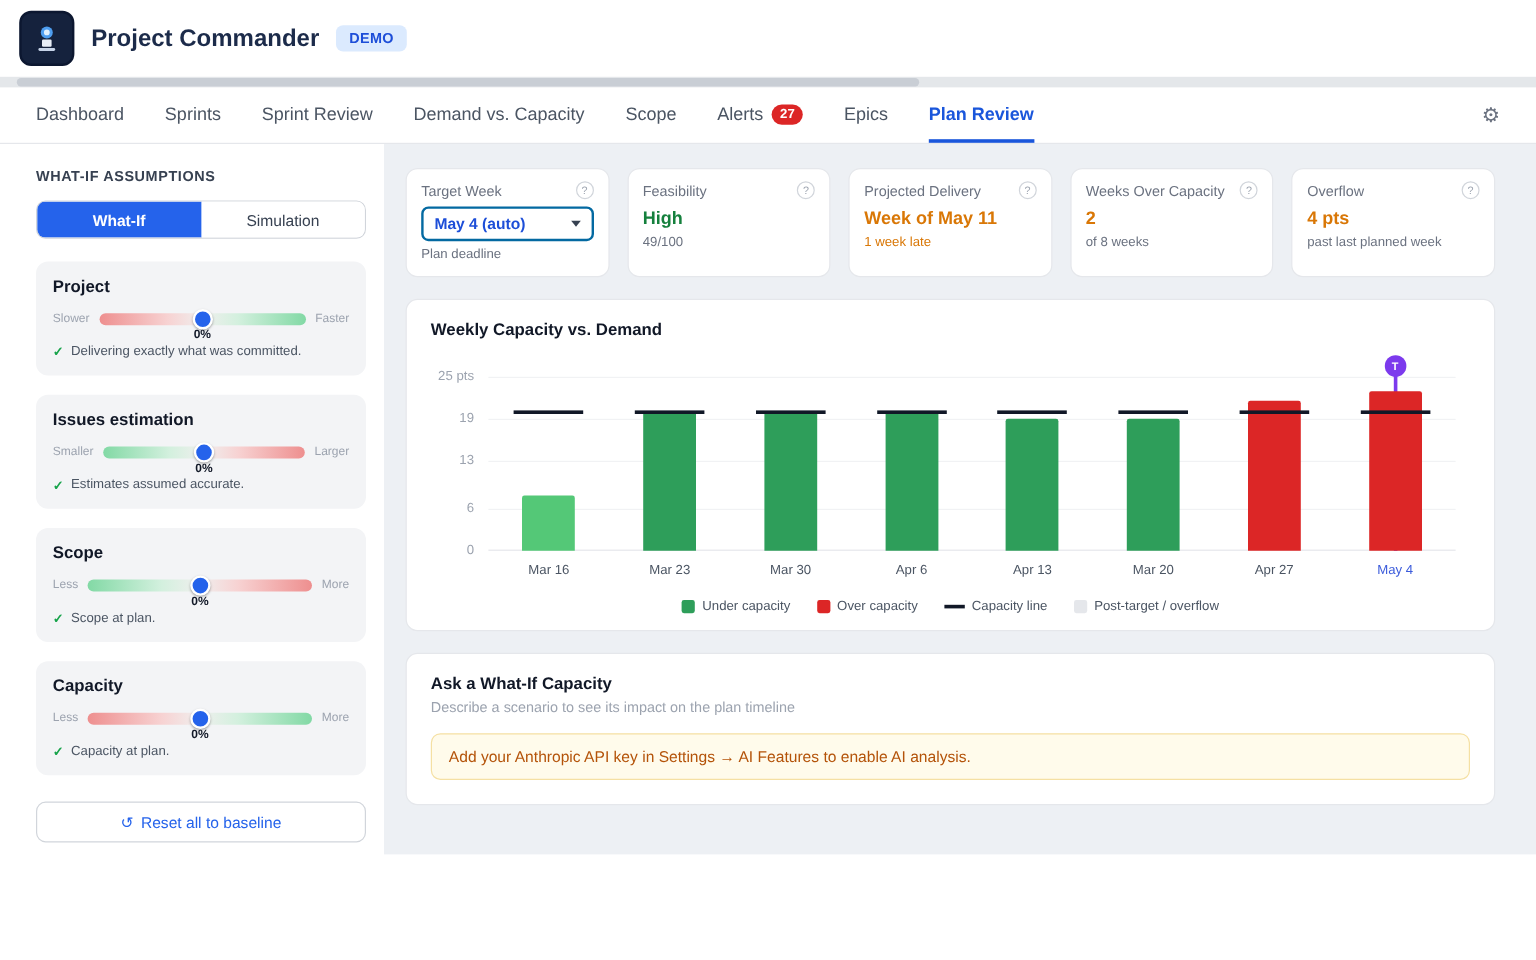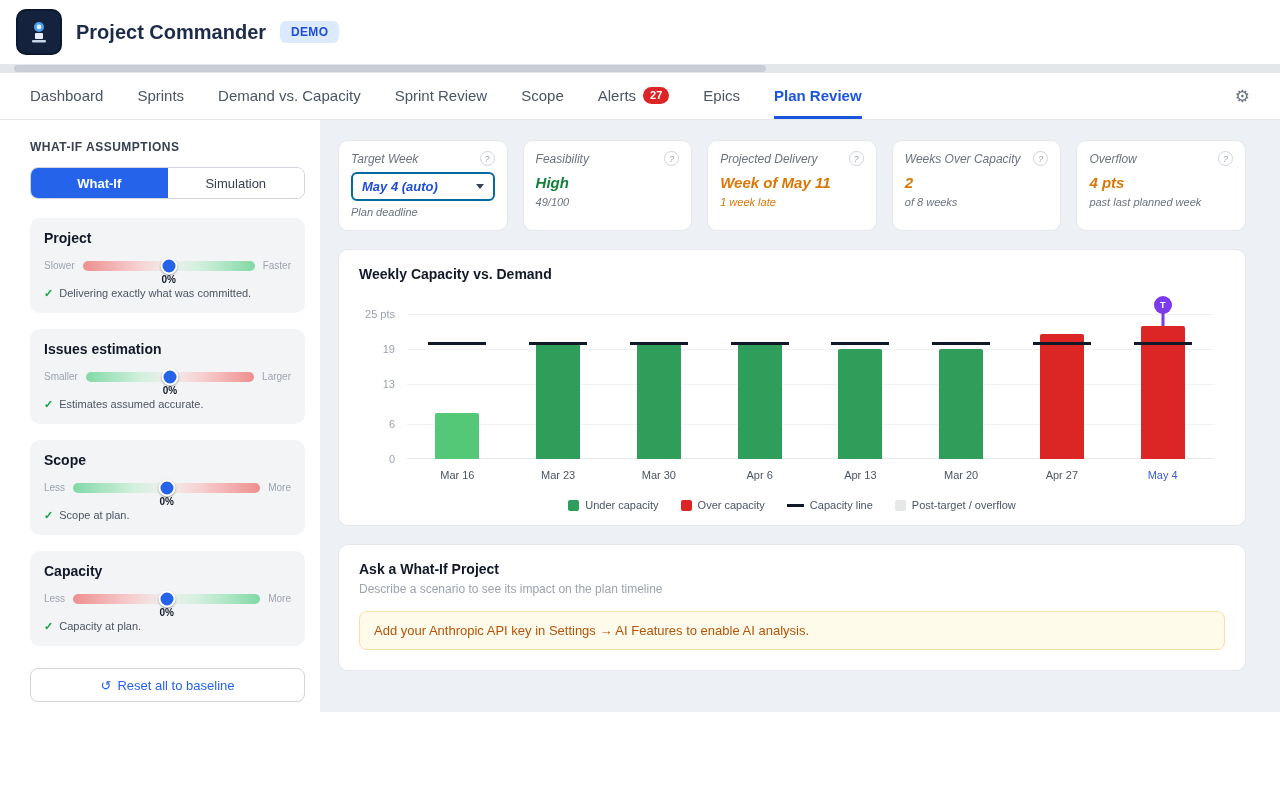--- a/index.html
+++ b/index.html
@@ -57,21 +57,21 @@
   .slider-note { display:flex; align-items:flex-start; gap:6px; font-size:11px; color:#4b5563; }
   .check-icon { color:#16a34a; font-weight:bold; font-size:11px; }
   .check-icon::before { content:"✓"; }
 
   .reset-btn { margin-top:22px; width:100%; height:34px; background:#fff; border:1px solid #d1d5db;
     border-radius:8px; color:#2563eb; font-size:13px; display:flex; align-items:center; justify-content:center;
     gap:6px; cursor:pointer; }
   .reset-icon::before { content:"↺"; font-size:13px; }
 
   
-  .stats-row { display:flex; gap:15px; margin-bottom:18px;font-style:italic; }
+  .stats-row { display:flex; gap:15px; margin-bottom:18px; }
   .stat-card { flex:1; background:#fff; border:1px solid #e5e7eb; border-radius:10px; padding:10px 12px 12px 12px;
     min-height:85px; }
   .stat-label-row { display:flex; justify-content:space-between; align-items:center; }
   .stat-label { font-size:12px; color:#6b7280; }
   .help-icon { width:15px; height:15px; border-radius:50%; border:1px solid #d1d5db; color:#9ca3af;
     font-size:9px; display:flex; align-items:center; justify-content:center; cursor:pointer; flex:0 0 auto; }
   .help-icon::before { content:"?"; }
   .stat-value { font-size:15px; font-weight:bold; margin-top:8px; color:#111827; }
   .stat-value.green { color:#15803d; }
   .stat-value.amber { color:#d97706; }
@@ -141,24 +141,24 @@
 </div>
 
 <div class="navbar">
   <div class="nav-item">
       <span>Dashboard</span>
     </div>
   <div class="nav-item">
       <span>Sprints</span>
     </div>
   <div class="nav-item">
+      <span>Sprint Review</span>
+    </div>
+  <div class="nav-item">
       <span>Demand vs. Capacity</span>
-    </div>
-  <div class="nav-item">
-      <span>Sprint Review</span>
     </div>
   <div class="nav-item">
       <span>Scope</span>
     </div>
   <div class="nav-item">
     <span>Alerts</span>
     <span class="alert-badge">27</span>
   </div>
   <div class="nav-item">
       <span>Epics</span>
@@ -382,19 +382,19 @@
             <span>Capacity line</span>
           </span>
         <span class="legend-item">
             <span class="sw sw-overflow"></span>
             <span>Post-target / overflow</span>
           </span>
       </div>
     </div>
 
     <div class="ask-card">
-      <div class="ask-title">Ask a What-If Project</div>
+      <div class="ask-title">Ask a What-If Capacity</div>
       <div class="ask-subtitle">Describe a scenario to see its impact on the plan timeline</div>
       <div class="ask-banner">Add your Anthropic API key in Settings → AI Features to enable AI analysis.</div>
     </div>
 
   </div>
 </div>
 
 </body></html>

